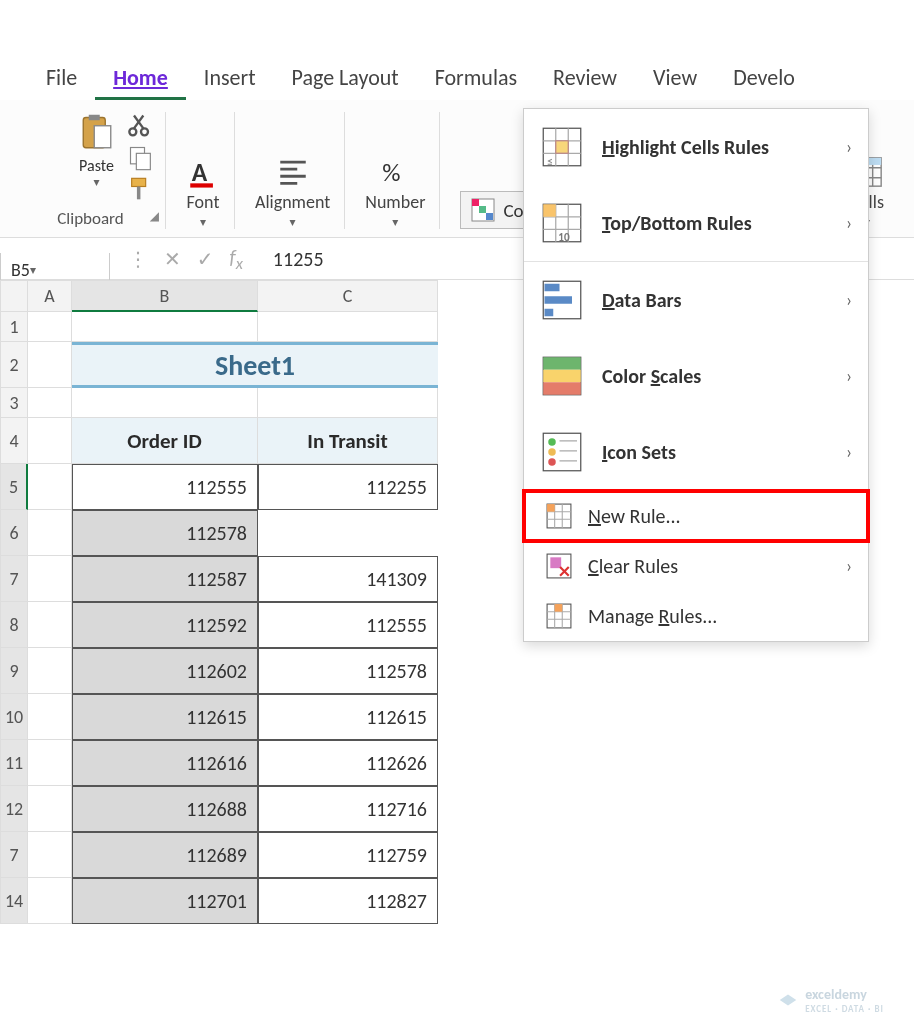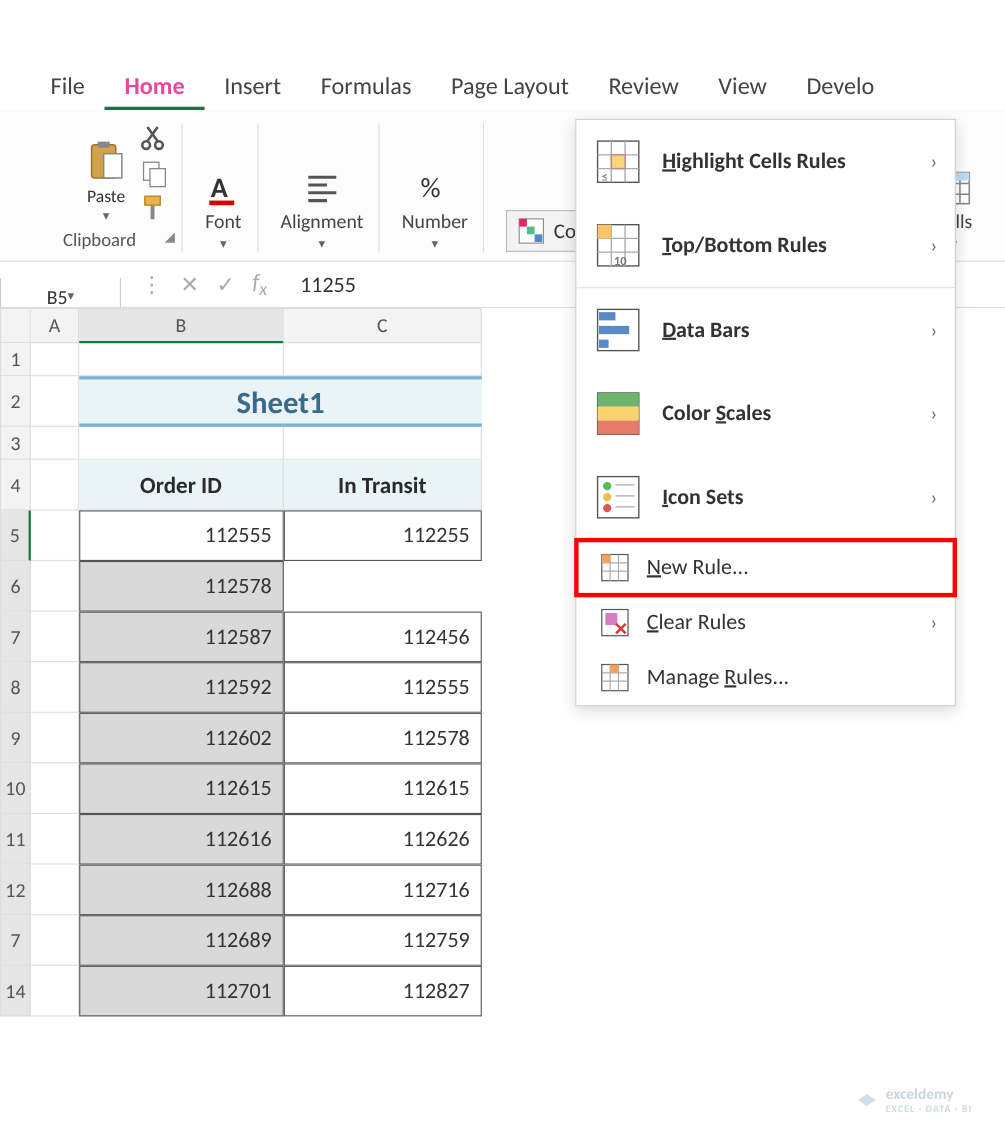--- a/index.html
+++ b/index.html
@@ -1,28 +1,28 @@
 <!DOCTYPE html>
 <html><head>
 <meta charset="utf-8">
 <style>
 * { box-sizing: border-box; margin: 0; padding: 0; font-family: "Segoe UI", Calibri, Arial, sans-serif; }
 body { background: #fff; width: 914px; height: 1030px; color: #333; position: relative; overflow: hidden; }
 
 
 .ribbon-tabs { display: flex; gap: 0; padding: 10px 28px 0 28px; font-size: 22px; color: #444; }
 .ribbon-tabs .tab { padding: 6px 18px; cursor: pointer; margin-top: 48px; }
-.ribbon-tabs .tab.active { color: #ec4899; font-weight: 600; border-bottom: 3px solid #217346; }
+.ribbon-tabs .tab.active { color: #6d28d9; font-weight: 600; border-bottom: 3px solid #217346; text-decoration: underline; }
 
 
 .ribbon { background: #fcfcfc; border-bottom: 1px solid #ddd; padding: 12px 16px 8px 16px; display: flex; gap: 6px; }
 .group { border-right: 1px solid #ddd; padding: 0 14px; display: flex; flex-direction: column; align-items: center; justify-content: flex-end; position: relative; }
 .group .glabel { font-size: 17px; color: #555; padding-top: 4px; }
 .group .dlg { position: absolute; right: 6px; bottom: 6px; font-size: 12px; color: #888; }
-.clipboard-icons { display: flex; align-items: flex-end; gap: 8px; margin-left: 48px; }
+.clipboard-icons { display: flex; align-items: flex-start; gap: 8px; margin-left: 48px; }
 .big-paste { display: flex; flex-direction: column; align-items: center; }
 .big-paste svg { width: 44px; height: 44px; }
 .mini-icons { display: flex; flex-direction: column; gap: 4px; }
 .mini-icons svg { width: 28px; height: 28px; }
 .group-big { display: flex; flex-direction: column; align-items: center; gap: 2px; font-size: 18px; color: #444; }
 .group-big svg { width: 34px; height: 34px; }
 .drop-caret { font-size: 12px; color: #666; }
 
 
 .cf-btn { display: flex; align-items: center; gap: 8px; background: #f3f3f3; border: 1px solid #bbb; padding: 6px 10px; font-size: 19px; cursor: pointer; }
@@ -34,21 +34,21 @@
 .cf-menu .mitem.small { font-weight: 400; padding: 12px 18px 12px 22px; gap: 16px; text-align: right; }
 .cf-menu .mitem .chev { position: absolute; right: 16px; font-size: 18px; color: #666; font-weight: 400; }
 .cf-menu .mitem svg { width: 40px; height: 40px; flex: none; }
 .cf-menu .mitem.small svg { width: 26px; height: 26px; }
 .cf-menu .sep { height: 1px; background: #e2e2e2; margin: 0 0; }
 .cf-menu .mitem.highlighted-red { outline: 4px solid #ff0000; outline-offset: -2px; }
 .cf-menu .mitem .ul { text-decoration: underline; }
 
 
 .formula-bar { display: flex; align-items: center; border-bottom: 1px solid #ddd; height: 42px; }
-.name-box { width: 110px; border: 1px solid #ccc; border-top: none; padding: 6px 10px; font-size: 18px; display: flex; align-items: center; justify-content: center; margin-top: 23px; }
+.name-box { width: 110px; border: 1px solid #ccc; border-top: none; padding: 6px 10px; font-size: 18px; display: flex; align-items: center; justify-content: flex-start; margin-top: 23px; }
 .fb-icons { display: flex; gap: 16px; padding: 0 18px; color: #aaa; font-size: 20px; align-items: center; }
 .fb-input { font-size: 20px; padding-left: 12px; }
 
 
 .sheet { position: relative; }
 .colhdr { display: flex; }
 .corner { width: 28px; height: 32px; background: #f3f3f3; border: 1px solid #ddd; }
 .ch { height: 32px; background: #f3f3f3; border: 1px solid #ddd; border-left: none; display: flex; align-items: center; justify-content: center; font-size: 18px; color: #555; }
 .ch.A { width: 44px; }
 .ch.B { width: 186px; }
@@ -79,22 +79,22 @@
 .wm svg { width: 22px; height: 22px; }
 .wm .sub { font-size: 9px; letter-spacing: 1px; color: #cfdbe3; display: block; }
 </style>
 </head>
 <body>
 
 <div class="ribbon-tabs">
   <div class="tab">File</div>
   <div class="tab active">Home</div>
   <div class="tab">Insert</div>
+  <div class="tab">Page Layout</div>
   <div class="tab">Formulas</div>
-  <div class="tab">Page Layout</div>
   <div class="tab">Review</div>
   <div class="tab">View</div>
   <div class="tab">Develo</div>
 </div>
 
 <div class="ribbon">
   <div class="group" style="width:150px;">
     <div class="clipboard-icons">
       <div class="big-paste">
         <svg viewBox="0 0 32 32">
@@ -321,21 +321,21 @@
       </div>
       <div class="row std datarow">
         <div class="rowhdr sel">6</div>
         <div class="cell A"></div>
         <div class="cell B">112578</div>
       </div>
       <div class="row std datarow">
         <div class="rowhdr sel">7</div>
         <div class="cell A"></div>
         <div class="cell B">112587</div>
-        <div class="cell C">112456</div>
+        <div class="cell C">141309</div>
       </div>
       <div class="row std datarow">
         <div class="rowhdr sel">8</div>
         <div class="cell A"></div>
         <div class="cell B">112592</div>
         <div class="cell C">112555</div>
       </div>
       <div class="row std datarow">
         <div class="rowhdr sel">9</div>
         <div class="cell A"></div>

